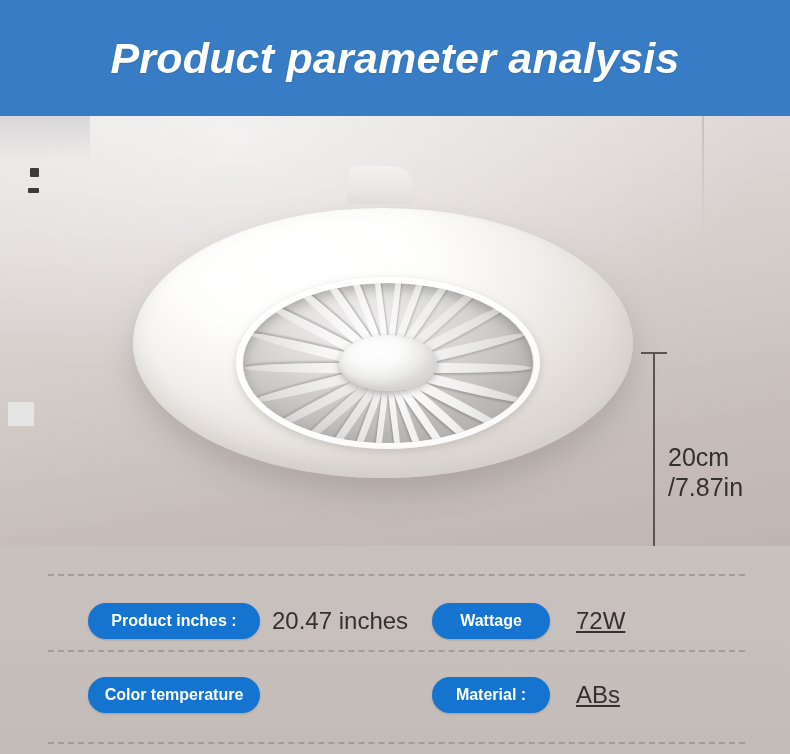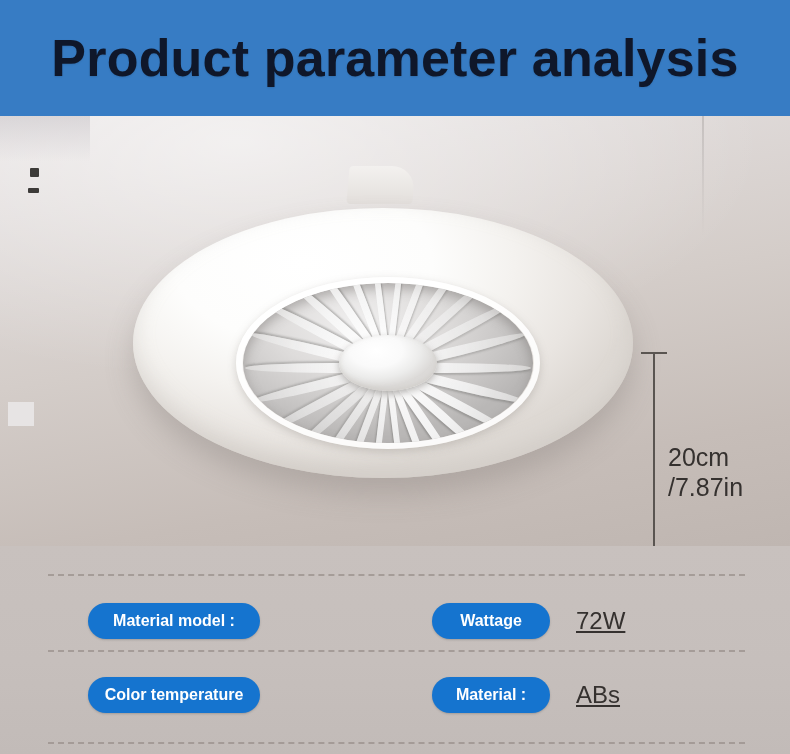--- a/index.html
+++ b/index.html
@@ -16,26 +16,27 @@
   }
 
   
   .header {
     position:absolute; left:0; top:0;
     width:790px; height:116px;
     background:#377cc4;
     display:flex; align-items:center; justify-content:center;
   }
   .header-title {
-    color:#0f172a;
-    font-size:52px;
+    color:#ffffff;
+    font-size:43px;
     font-weight:bold;
     letter-spacing:0.2px;
     text-shadow:0 1px 2px rgba(0,0,0,0.10);
     white-space:nowrap;
+    font-style:italic;
   }
 
   
   .photo {
     position:absolute; left:0; top:116px;
     width:790px; height:430px;
     background:
       radial-gradient(115% 95% at 30% 6%, rgba(255,255,255,0.55) 0%, rgba(255,255,255,0.0) 58%),
       linear-gradient(170deg,#e8e4e4 0%, #e0dbda 18%, #d4cdc9 48%, #c6bdb8 78%, #bfb6b1 100%);
   }
@@ -270,21 +271,22 @@
     <div class="dim-h-label"><span>52cm/20.47in</span></div>
   </div>
 
   <div class="specs">
     <div class="divider d1"></div>
     <div class="divider d2"></div>
     <div class="divider d3"></div>
 
     <div class="spec-row r1">
       <div class="spec-cell c-left">
-        <span class="pill wide">Material model :</span>
+        <span class="pill wide">Product inches :</span>
+        <span class="spec-value">20.47 inches</span>
       </div>
       <div class="spec-cell c-right">
         <span class="pill narrow">Wattage</span>
         <span class="spec-value">72W</span>
       </div>
     </div>
 
     <div class="spec-row r2">
       <div class="spec-cell c-left">
         <span class="pill wide">Color temperature</span>

